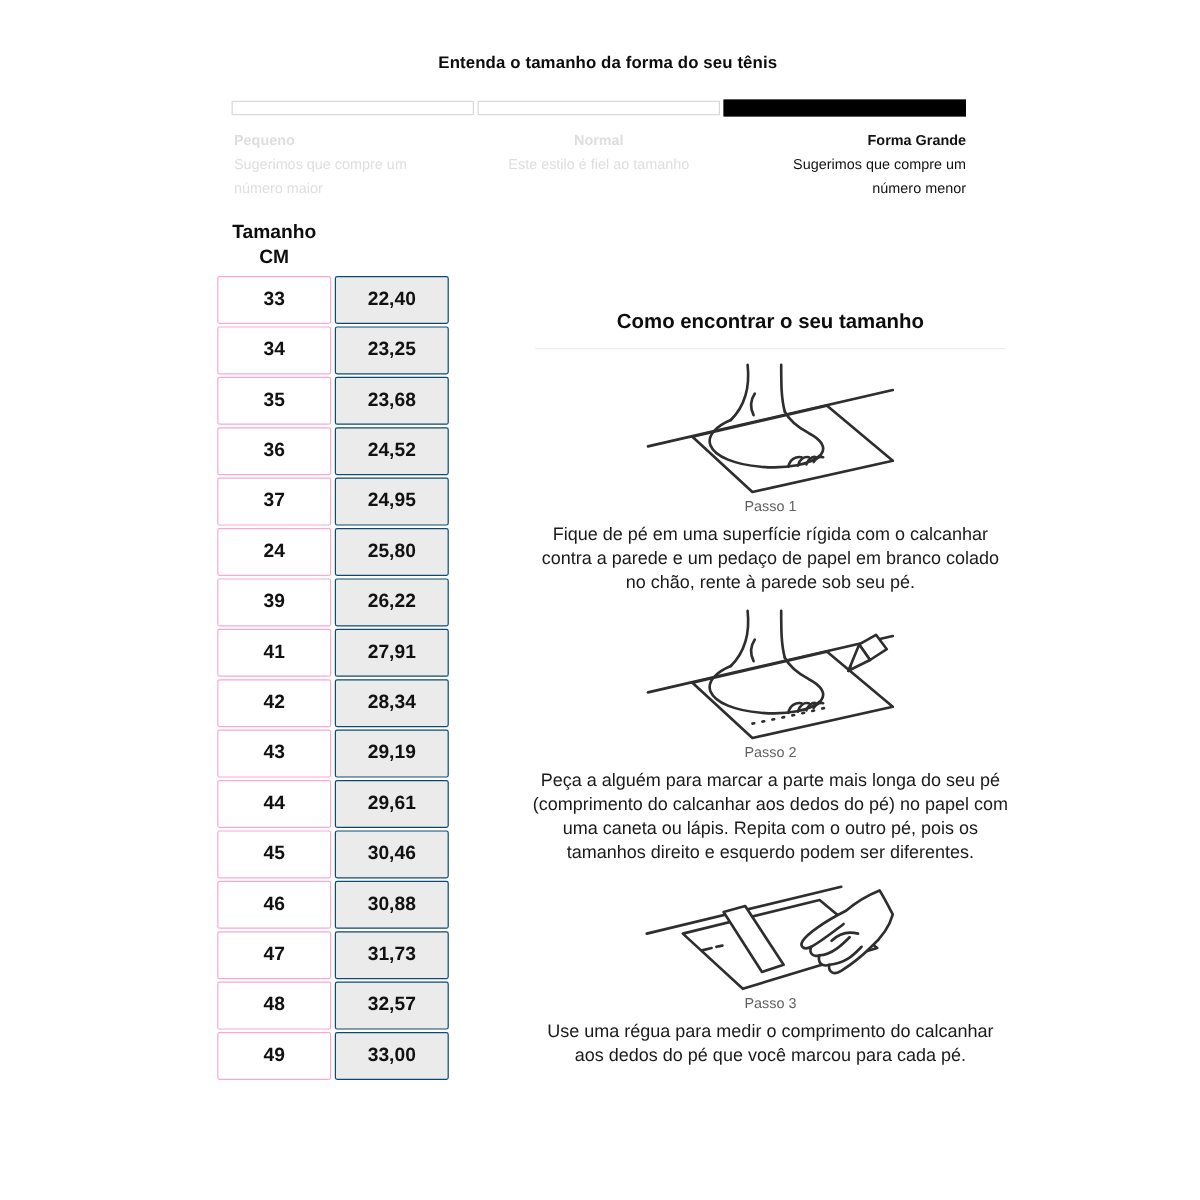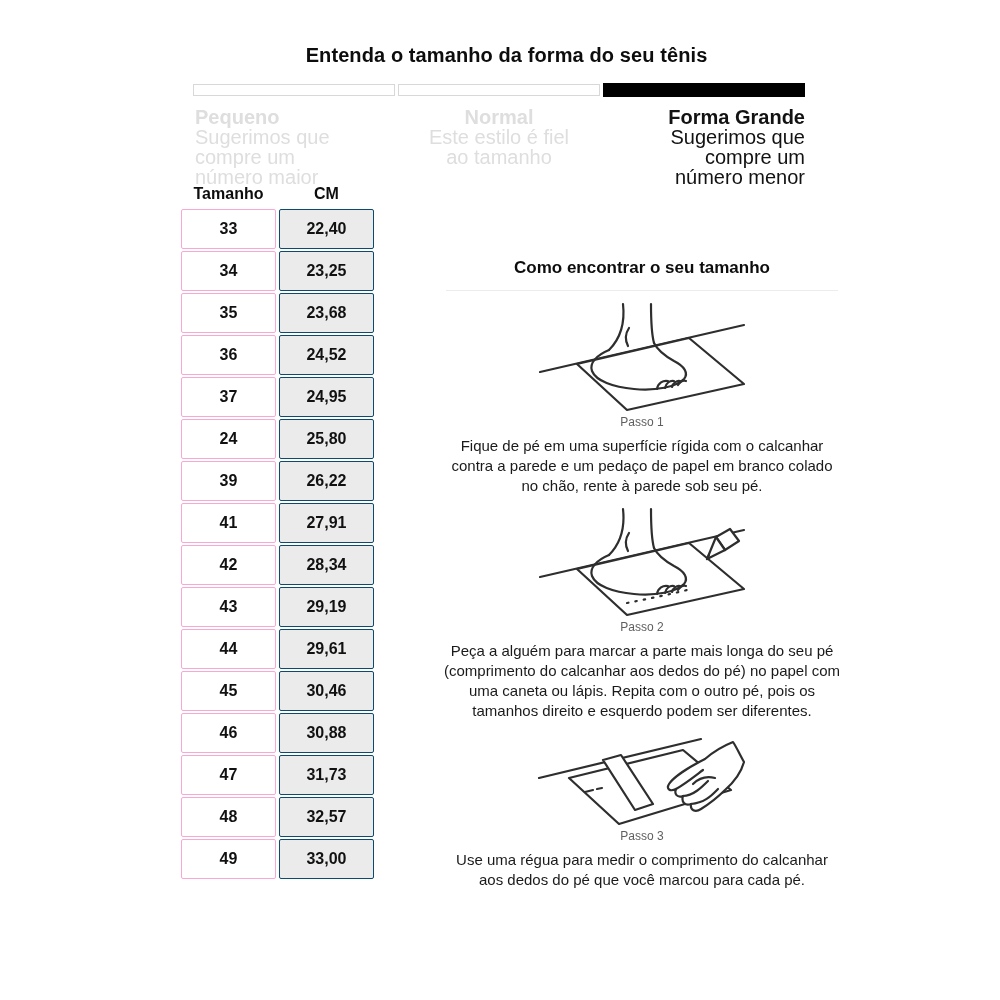--- a/index.html
+++ b/index.html
@@ -9,41 +9,41 @@
     font-family: "Liberation Sans", "DejaVu Sans", sans-serif;
     color: #141414;
     position: relative;
     overflow: hidden;
   }
 
   
   .page-title {
     position: absolute; top: 44px; left: 0; width: 1000px;
     text-align: center;
-    font-size: 20px; font-weight: 700; color: #0d0d0d;
+    font-size: 14px; font-weight: 700; color: #0d0d0d;
     letter-spacing: .1px;
     padding-left: 13px;
   }
 
   
   .scale { position: absolute; left: 193px; top: 84px; width: 612px; }
   .scale-bar { display: flex; gap: 3px; height: 12px; align-items: stretch; }
   .scale-seg { flex: 1; background: #ffffff; border: 1px solid #d8d8d8; }
   .scale-seg.active { background: #000000; border-color: #000000; height: 14px; margin-top: -1px; }
-  .scale-labels { position: relative; margin-top: 11px; height: 64px; font-size: 20px; line-height: 20px; }
+  .scale-labels { position: relative; margin-top: 11px; height: 64px; font-size: 12px; line-height: 20px; }
   .scale-lbl b { display: block; font-weight: 700; }
   .scale-lbl.pos-left   { position: absolute; left: 2px; top: 0; width: 162px; text-align: left; }
   .scale-lbl.pos-center { position: absolute; left: 50%; top: 0; transform: translateX(-50%); width: 152px; text-align: center; }
   .scale-lbl.pos-right  { position: absolute; right: 0; top: 0; width: 168px; text-align: right; }
   .scale-lbl.inactive { color: #dedede; }
   .scale-lbl.current  { color: #121212; }
 
   
   .size-table { position: absolute; left: 181px; top: 185px; }
-  .size-thead { display: flex; gap: 3px; margin-bottom: 6px; }
+  .size-thead { display: flex; gap: 3px; margin-bottom: 6px; flex-direction: column; }
   .size-thead .hcell { width: 95px; text-align: center; font-size: 16px; font-weight: 700; color: #0d0d0d; }
   .size-row { display: flex; gap: 3px; margin-bottom: 2px; }
   .cell {
     width: 95px; height: 40px; border-radius: 2px;
     display: flex; align-items: center; justify-content: center;
     font-size: 16px; font-weight: 700; color: #111;
   }
   .cell.size-cell { background: #ffffff; border: 1px solid #f9a8d4; }
   .cell.cm-cell   { background: #ebebeb; border: 1px solid #0c4a6e; }
 

